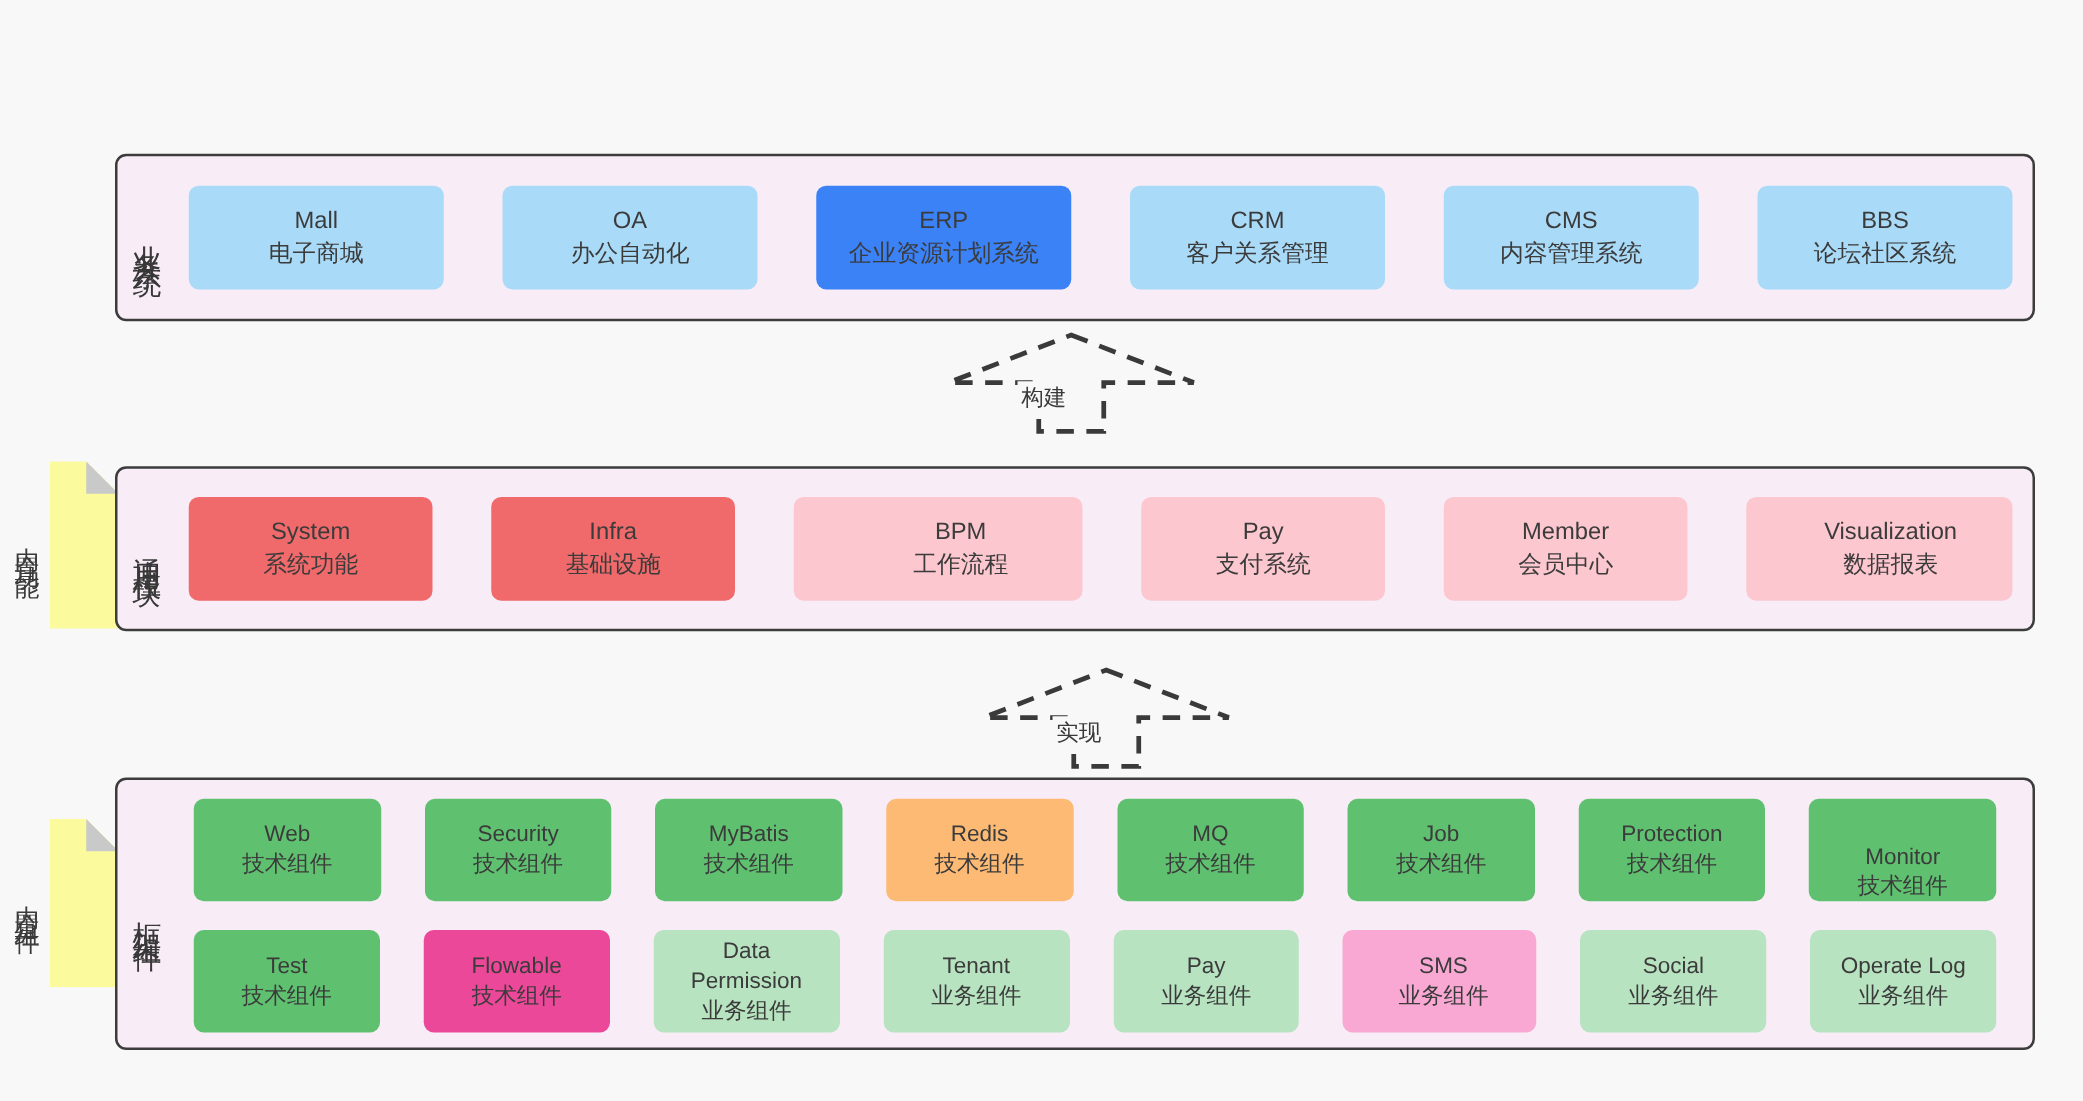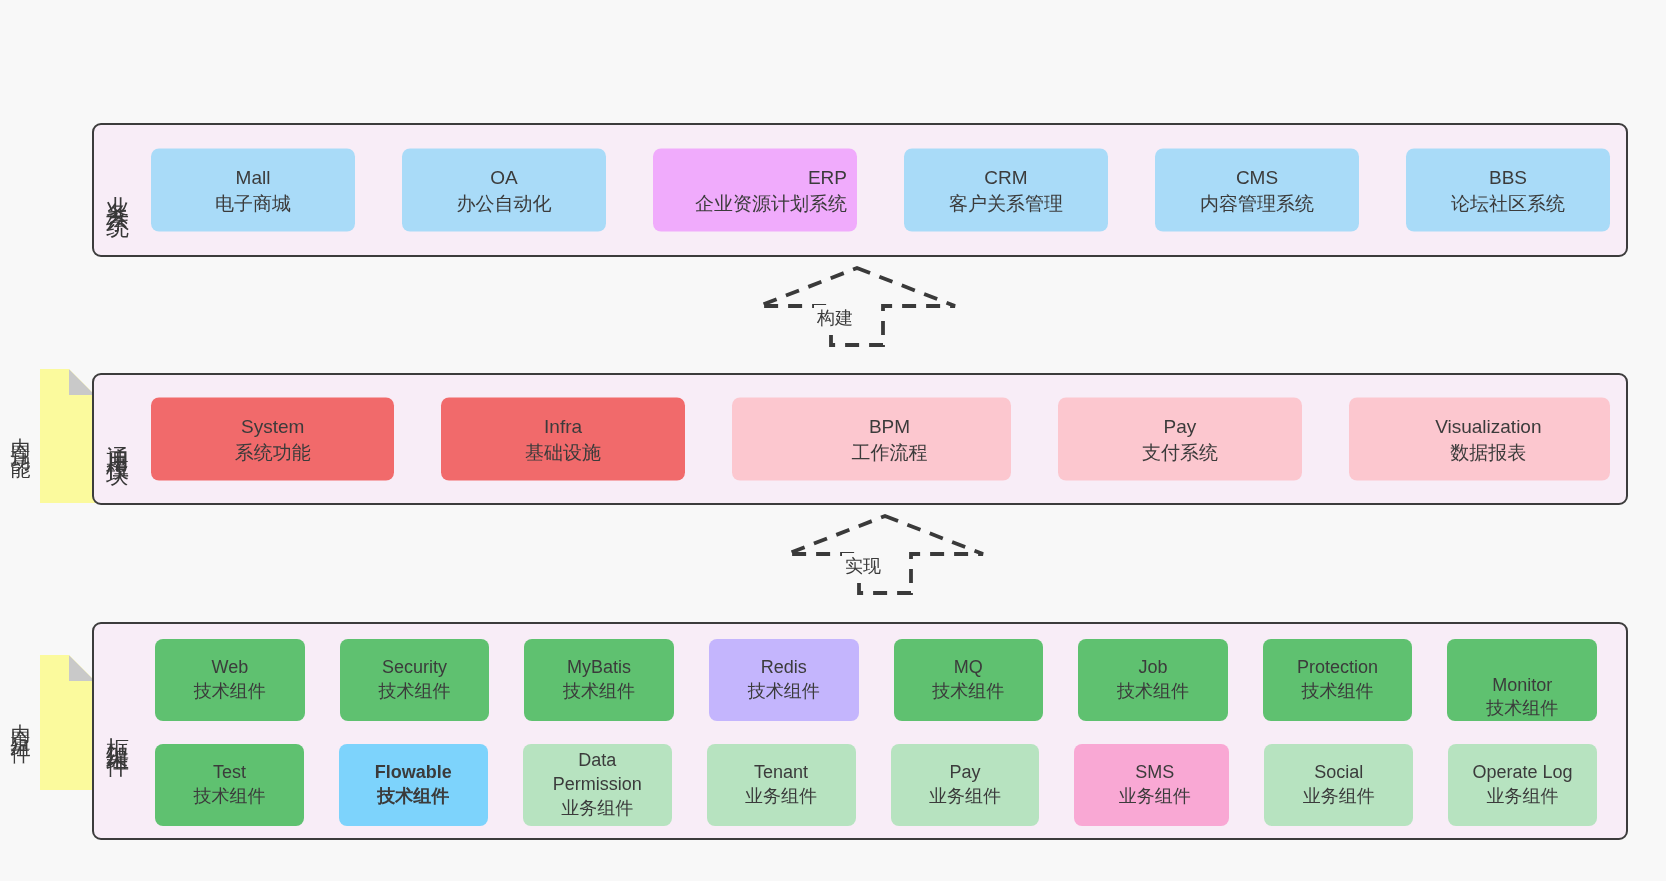--- a/index.html
+++ b/index.html
@@ -111,21 +111,21 @@
   }
   .row8 .box-name, .row8 .box-desc { font-size: 18px; }
   
   .arrow {
     position: absolute;
     width: 210px;
     height: 86px;
     z-index: 2;
   }
   #arrow-build { left: 752px; top: 264px; }
-  #arrow-implement { left: 780px; top: 512px; }
+  #arrow-implement { left: 780px; top: 532px; }
   .arrow svg { display: block; }
   .arrow-label {
     position: absolute;
     left: 62px;
     top: 41px;
     background: var(--pageBg, #f8f8f8);
     padding: 1px 3px;
     font-size: 18px;
     color: #3a3a3a;
   }
@@ -145,21 +145,21 @@
     <div class="vlabel">业务系统</div>
     <div class="row6">
         <div class="box" style="background: rgb(169, 219, 248);">
           <span class="box-name">Mall</span>
           <span class="box-desc">电子商城</span>
         </div>
         <div class="box" style="background: rgb(169, 219, 248);">
           <span class="box-name">OA</span>
           <span class="box-desc">办公自动化</span>
         </div>
-        <div class="box" style="background: #f0abfc; align-items: flex-end;">
+        <div class="box" style="background: #3b82f6;">
           <span class="box-name">ERP</span>
           <span class="box-desc">企业资源计划系统</span>
         </div>
         <div class="box" style="background: rgb(169, 219, 248);">
           <span class="box-name">CRM</span>
           <span class="box-desc">客户关系管理</span>
         </div>
         <div class="box" style="background: rgb(169, 219, 248);">
           <span class="box-name">CMS</span>
           <span class="box-desc">内容管理系统</span>
@@ -190,20 +190,24 @@
           <span class="box-desc">基础设施</span>
         </div>
         <div class="box" style="background: rgb(252, 199, 207); padding-left: 46px;">
           <span class="box-name">BPM</span>
           <span class="box-desc">工作流程</span>
         </div>
         <div class="box" style="background: rgb(252, 199, 207);">
           <span class="box-name">Pay</span>
           <span class="box-desc">支付系统</span>
         </div>
+        <div class="box" style="background: rgb(252, 199, 207);">
+          <span class="box-name">Member</span>
+          <span class="box-desc">会员中心</span>
+        </div>
         <div class="box" style="background: rgb(252, 199, 207); padding-left: 28px;">
           <span class="box-name">Visualization</span>
           <span class="box-desc">数据报表</span>
         </div>
       </div>
   </div>
 
   <div class="arrow" id="arrow-implement">
     <svg width="210" height="86" viewBox="0 0 210 86">
       <polygon points="105,4 203,42 131,42 131,81 79,81 79,42 7,42" fill="none" stroke="#3a3a3a" stroke-width="3.8" stroke-dasharray="14 10"></polygon>
@@ -219,21 +223,21 @@
           <span class="box-desc">技术组件</span>
         </div>
         <div class="box" style="background: rgb(95, 193, 112);">
           <span class="box-name">Security</span>
           <span class="box-desc">技术组件</span>
         </div>
         <div class="box" style="background: rgb(95, 193, 112);">
           <span class="box-name">MyBatis</span>
           <span class="box-desc">技术组件</span>
         </div>
-        <div class="box" style="background: #c4b5fd;">
+        <div class="box" style="background: #fdba74;">
           <span class="box-name">Redis</span>
           <span class="box-desc">技术组件</span>
         </div>
         <div class="box" style="background: rgb(95, 193, 112);">
           <span class="box-name">MQ</span>
           <span class="box-desc">技术组件</span>
         </div>
         <div class="box" style="background: rgb(95, 193, 112);">
           <span class="box-name">Job</span>
           <span class="box-desc">技术组件</span>
@@ -245,21 +249,21 @@
         <div class="box" style="background: rgb(95, 193, 112); justify-content: flex-end;">
           <span class="box-name">Monitor</span>
           <span class="box-desc">技术组件</span>
         </div>
       </div>
     <div class="row8" id="fw-row-2">
         <div class="box" style="background: rgb(95, 193, 112);">
           <span class="box-name">Test</span>
           <span class="box-desc">技术组件</span>
         </div>
-        <div class="box" style="background: #7dd3fc; font-weight: bold;">
+        <div class="box" style="background: #ec4899;">
           <span class="box-name">Flowable</span>
           <span class="box-desc">技术组件</span>
         </div>
         <div class="box" style="background: rgb(183, 227, 192);">
           <span class="box-name">Data Permission</span>
           <span class="box-desc">业务组件</span>
         </div>
         <div class="box" style="background: rgb(183, 227, 192);">
           <span class="box-name">Tenant</span>
           <span class="box-desc">业务组件</span>

